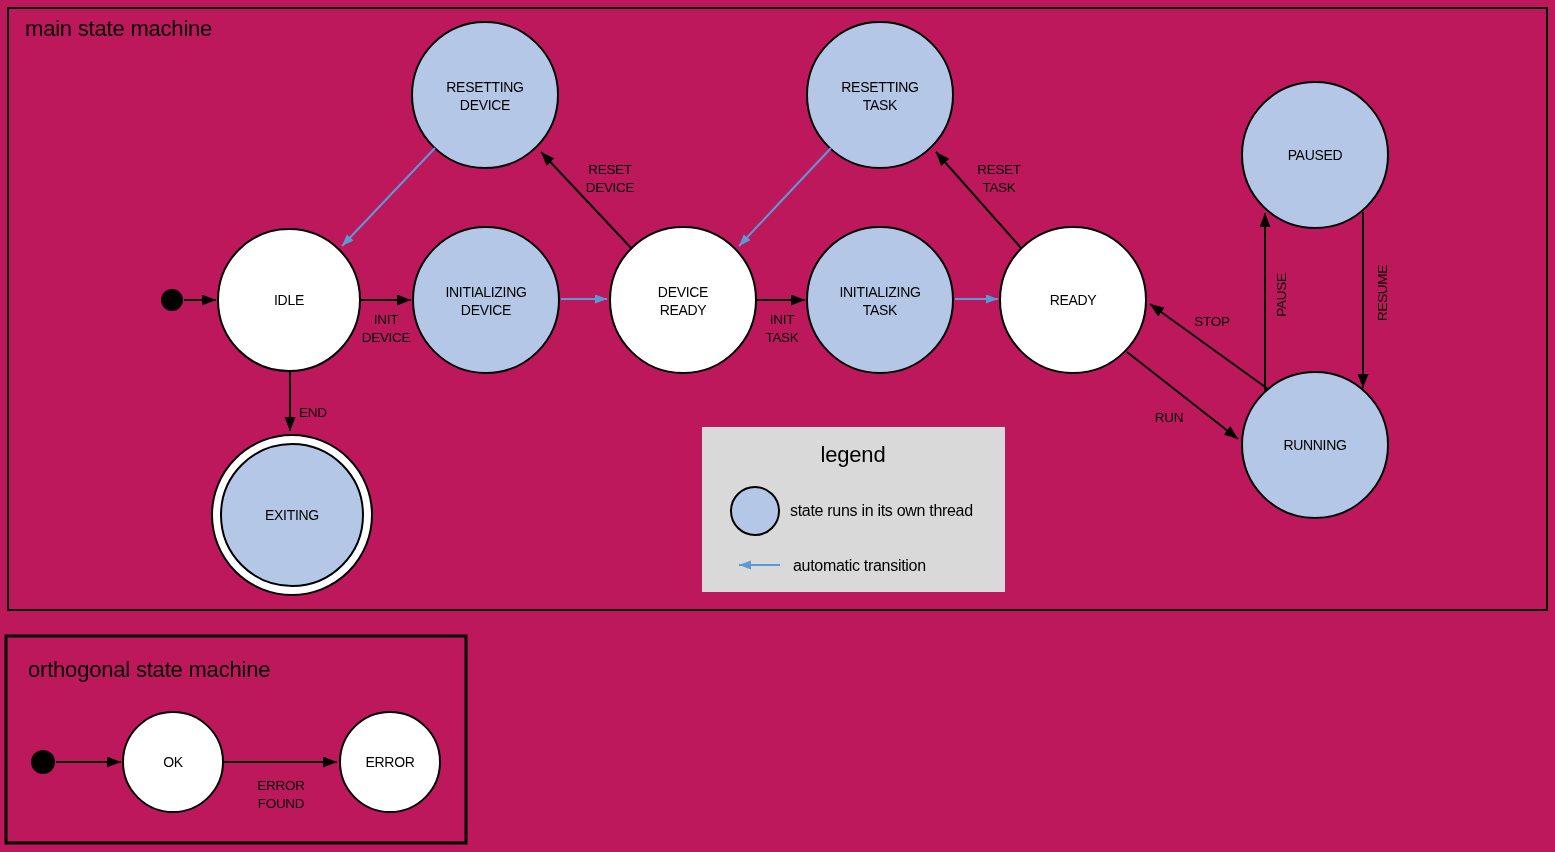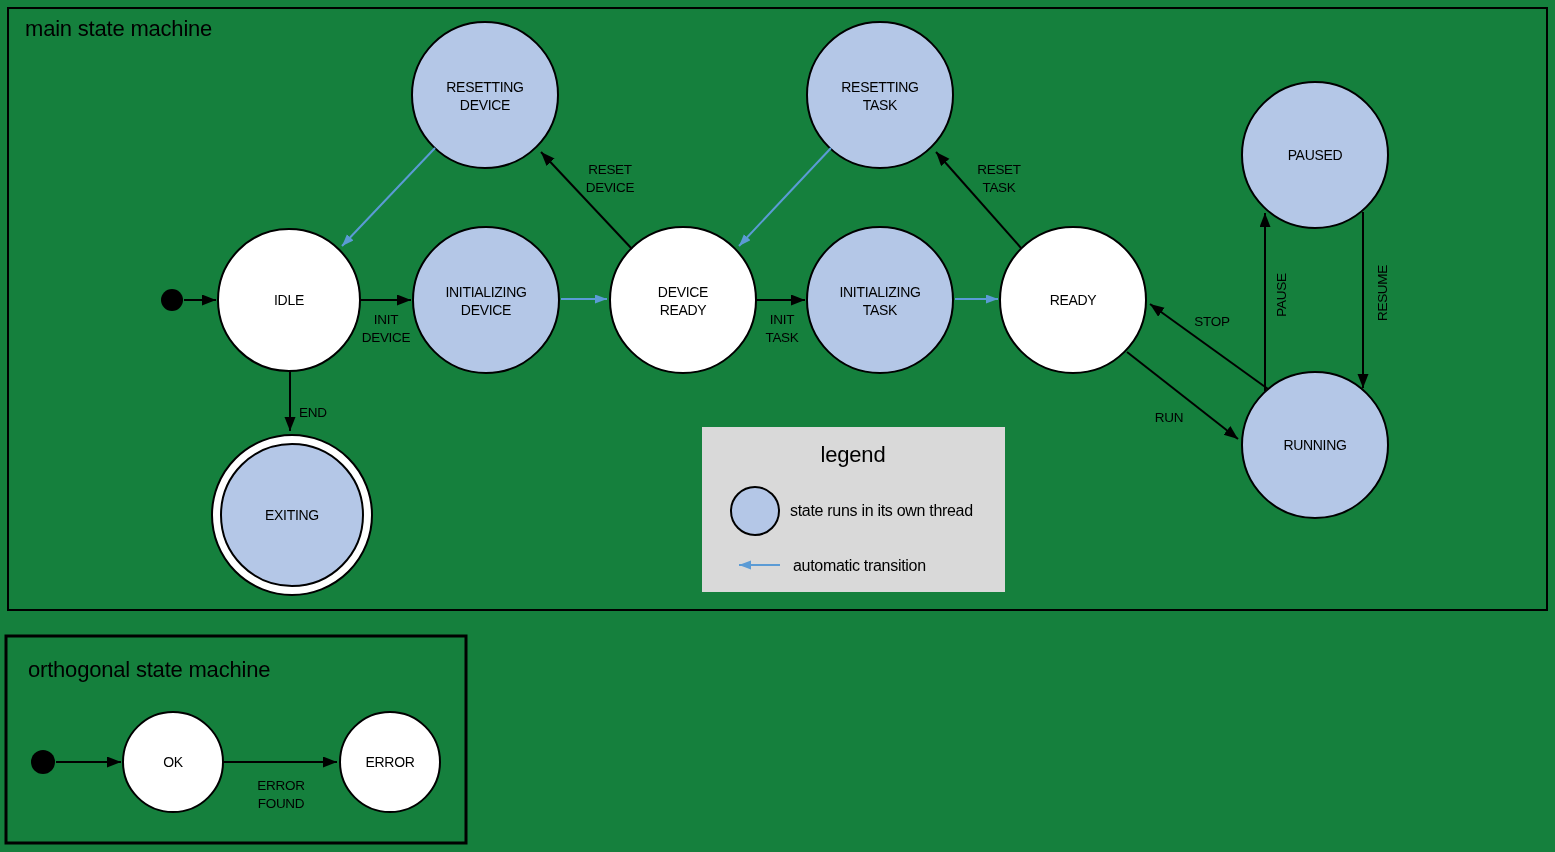--- a/index.html
+++ b/index.html
@@ -1,16 +1,16 @@
 <!DOCTYPE html>
 <html><head>
 <meta charset="utf-8">
 <style>
   html,body { margin:0; padding:0; background:#fff; }
-  .canvas-wrap { position:relative; width:1555px; height:852px; background:#15803d; overflow:hidden; }
+  .canvas-wrap { position:relative; width:1555px; height:852px; background:#be185d; overflow:hidden; }
   svg { display:block; }
   text { font-family:"Liberation Sans", sans-serif; fill:#000; }
   .frame       { fill:none; stroke:#000; stroke-width:2; }
   .frame-thick { fill:none; stroke:#000; stroke-width:3; }
   .box-title   { font-size:22px; letter-spacing:-0.2px; }
   .st-blue     { fill:#b4c7e7; stroke:#000; stroke-width:2; }
   .st-white    { fill:#ffffff; stroke:#000; stroke-width:2; }
   .init-dot    { fill:#000; stroke:none; }
   .edge        { stroke:#000; stroke-width:2; fill:none; }
   .edge-blue   { stroke:#5b9bd5; stroke-width:2; fill:none; }

